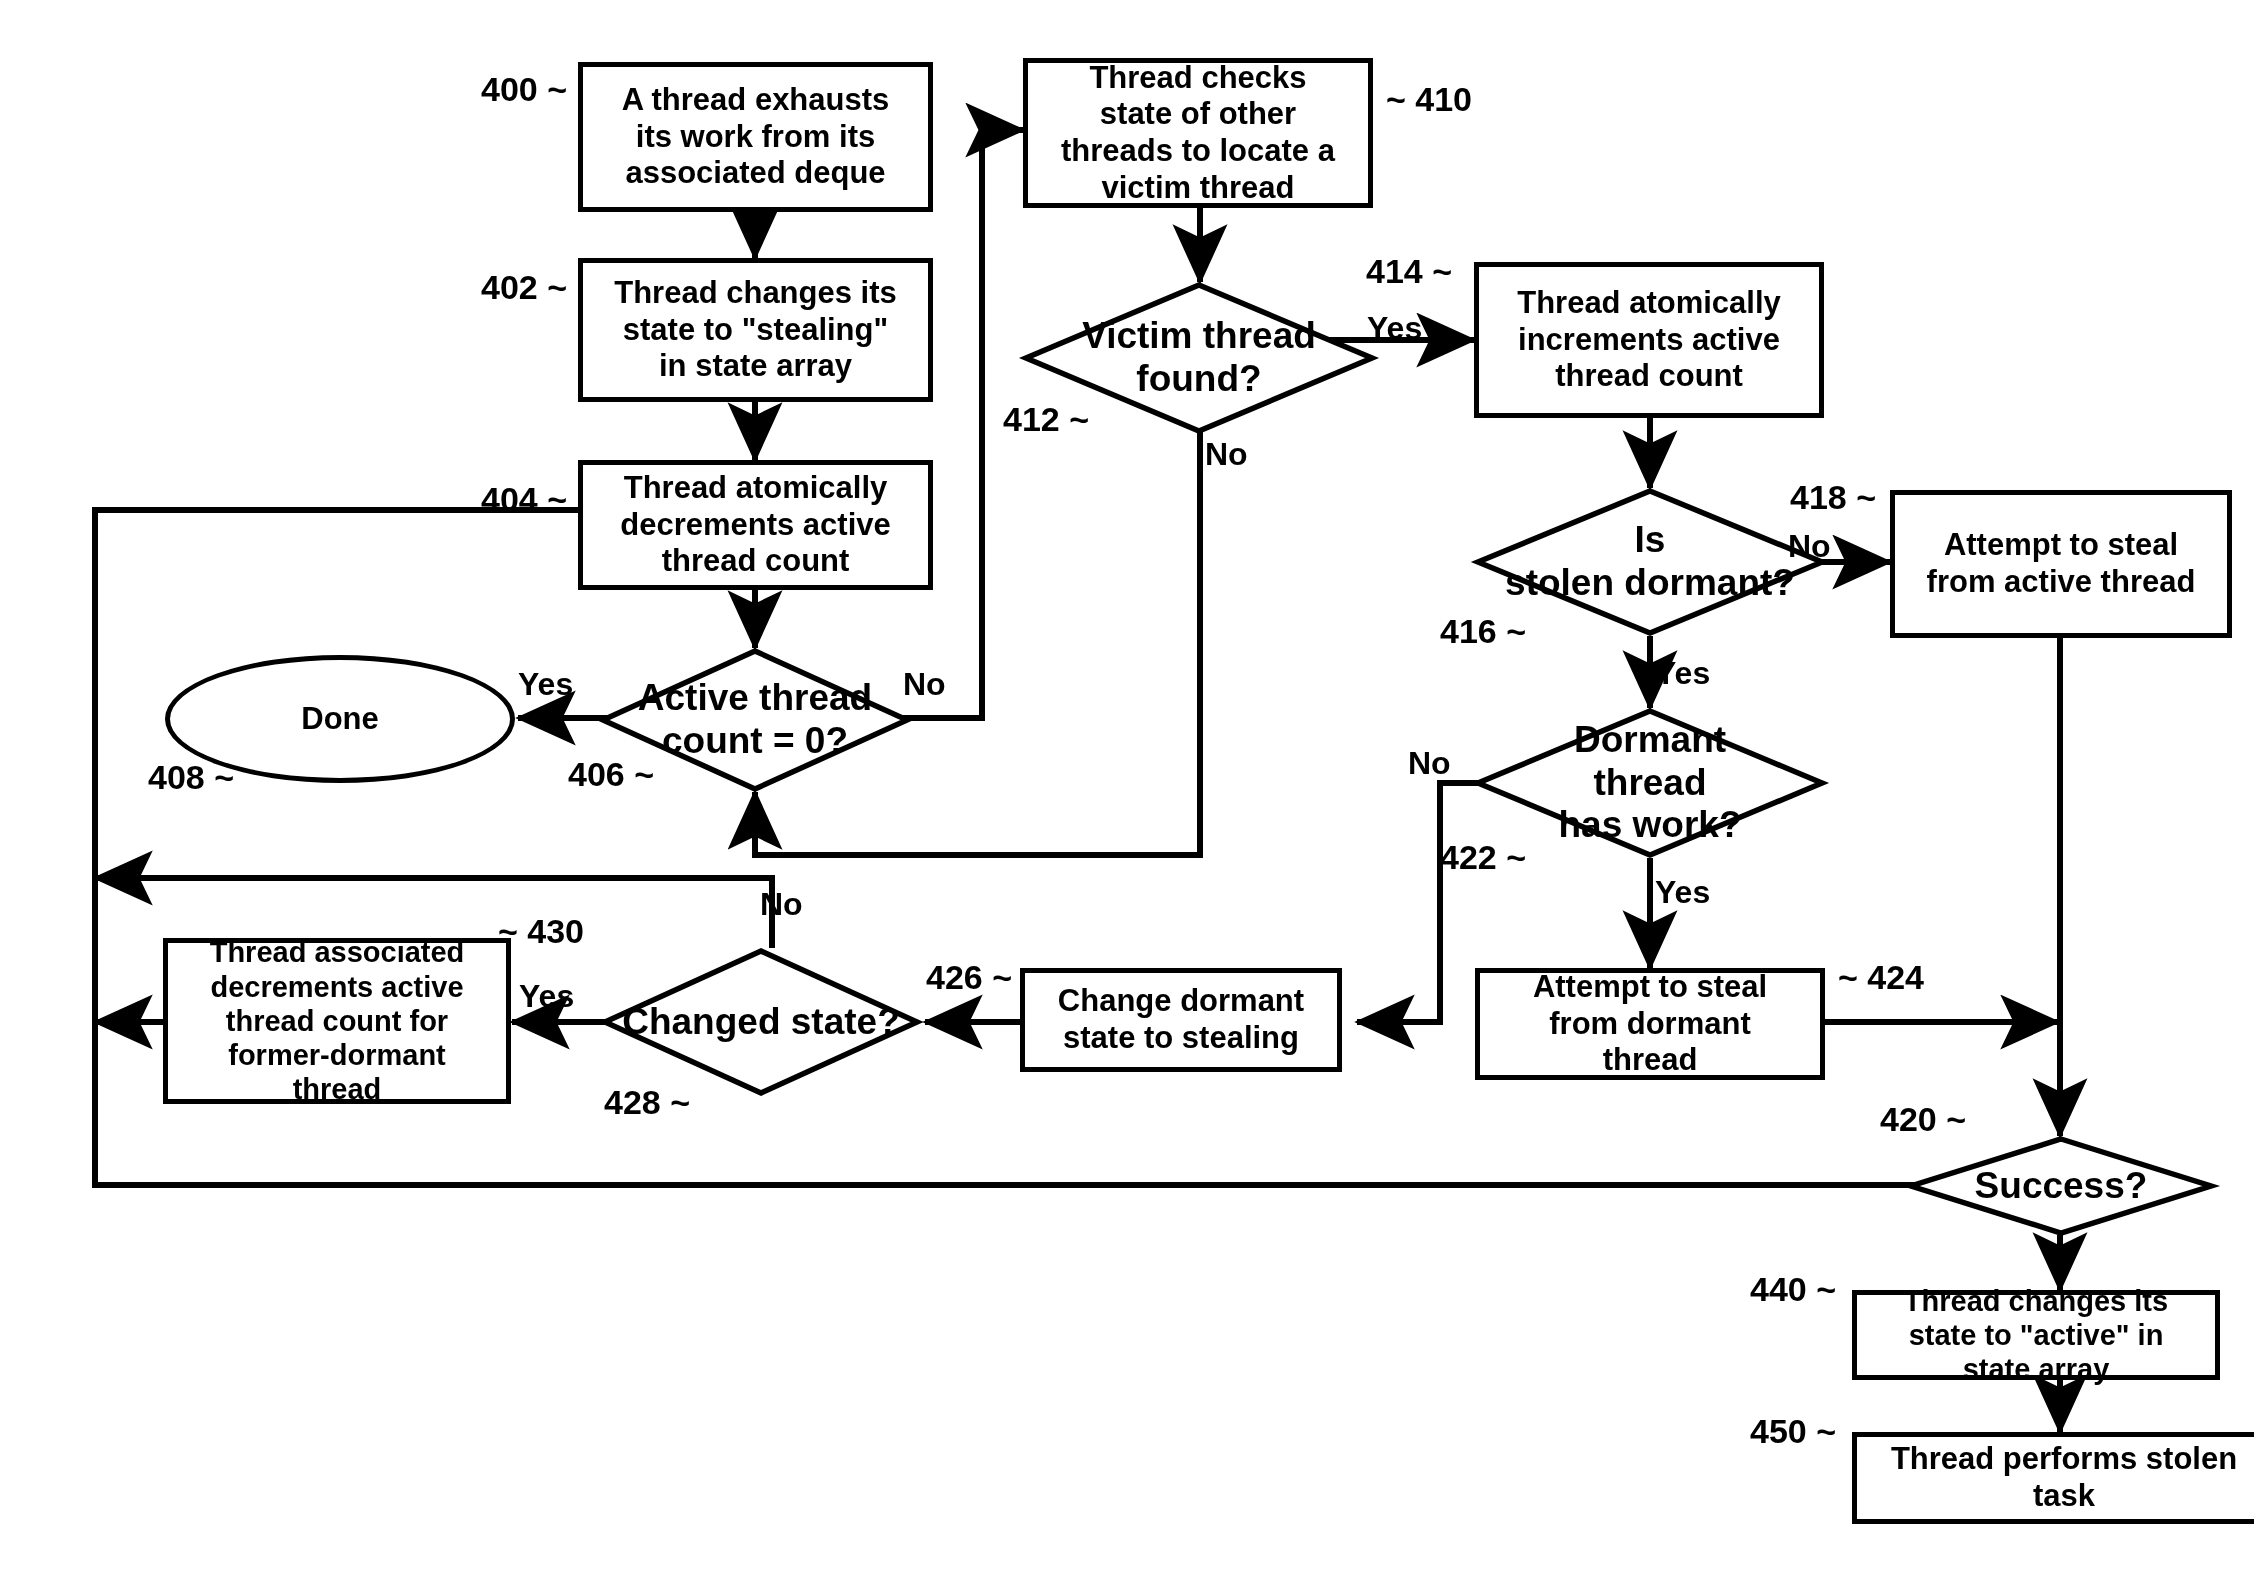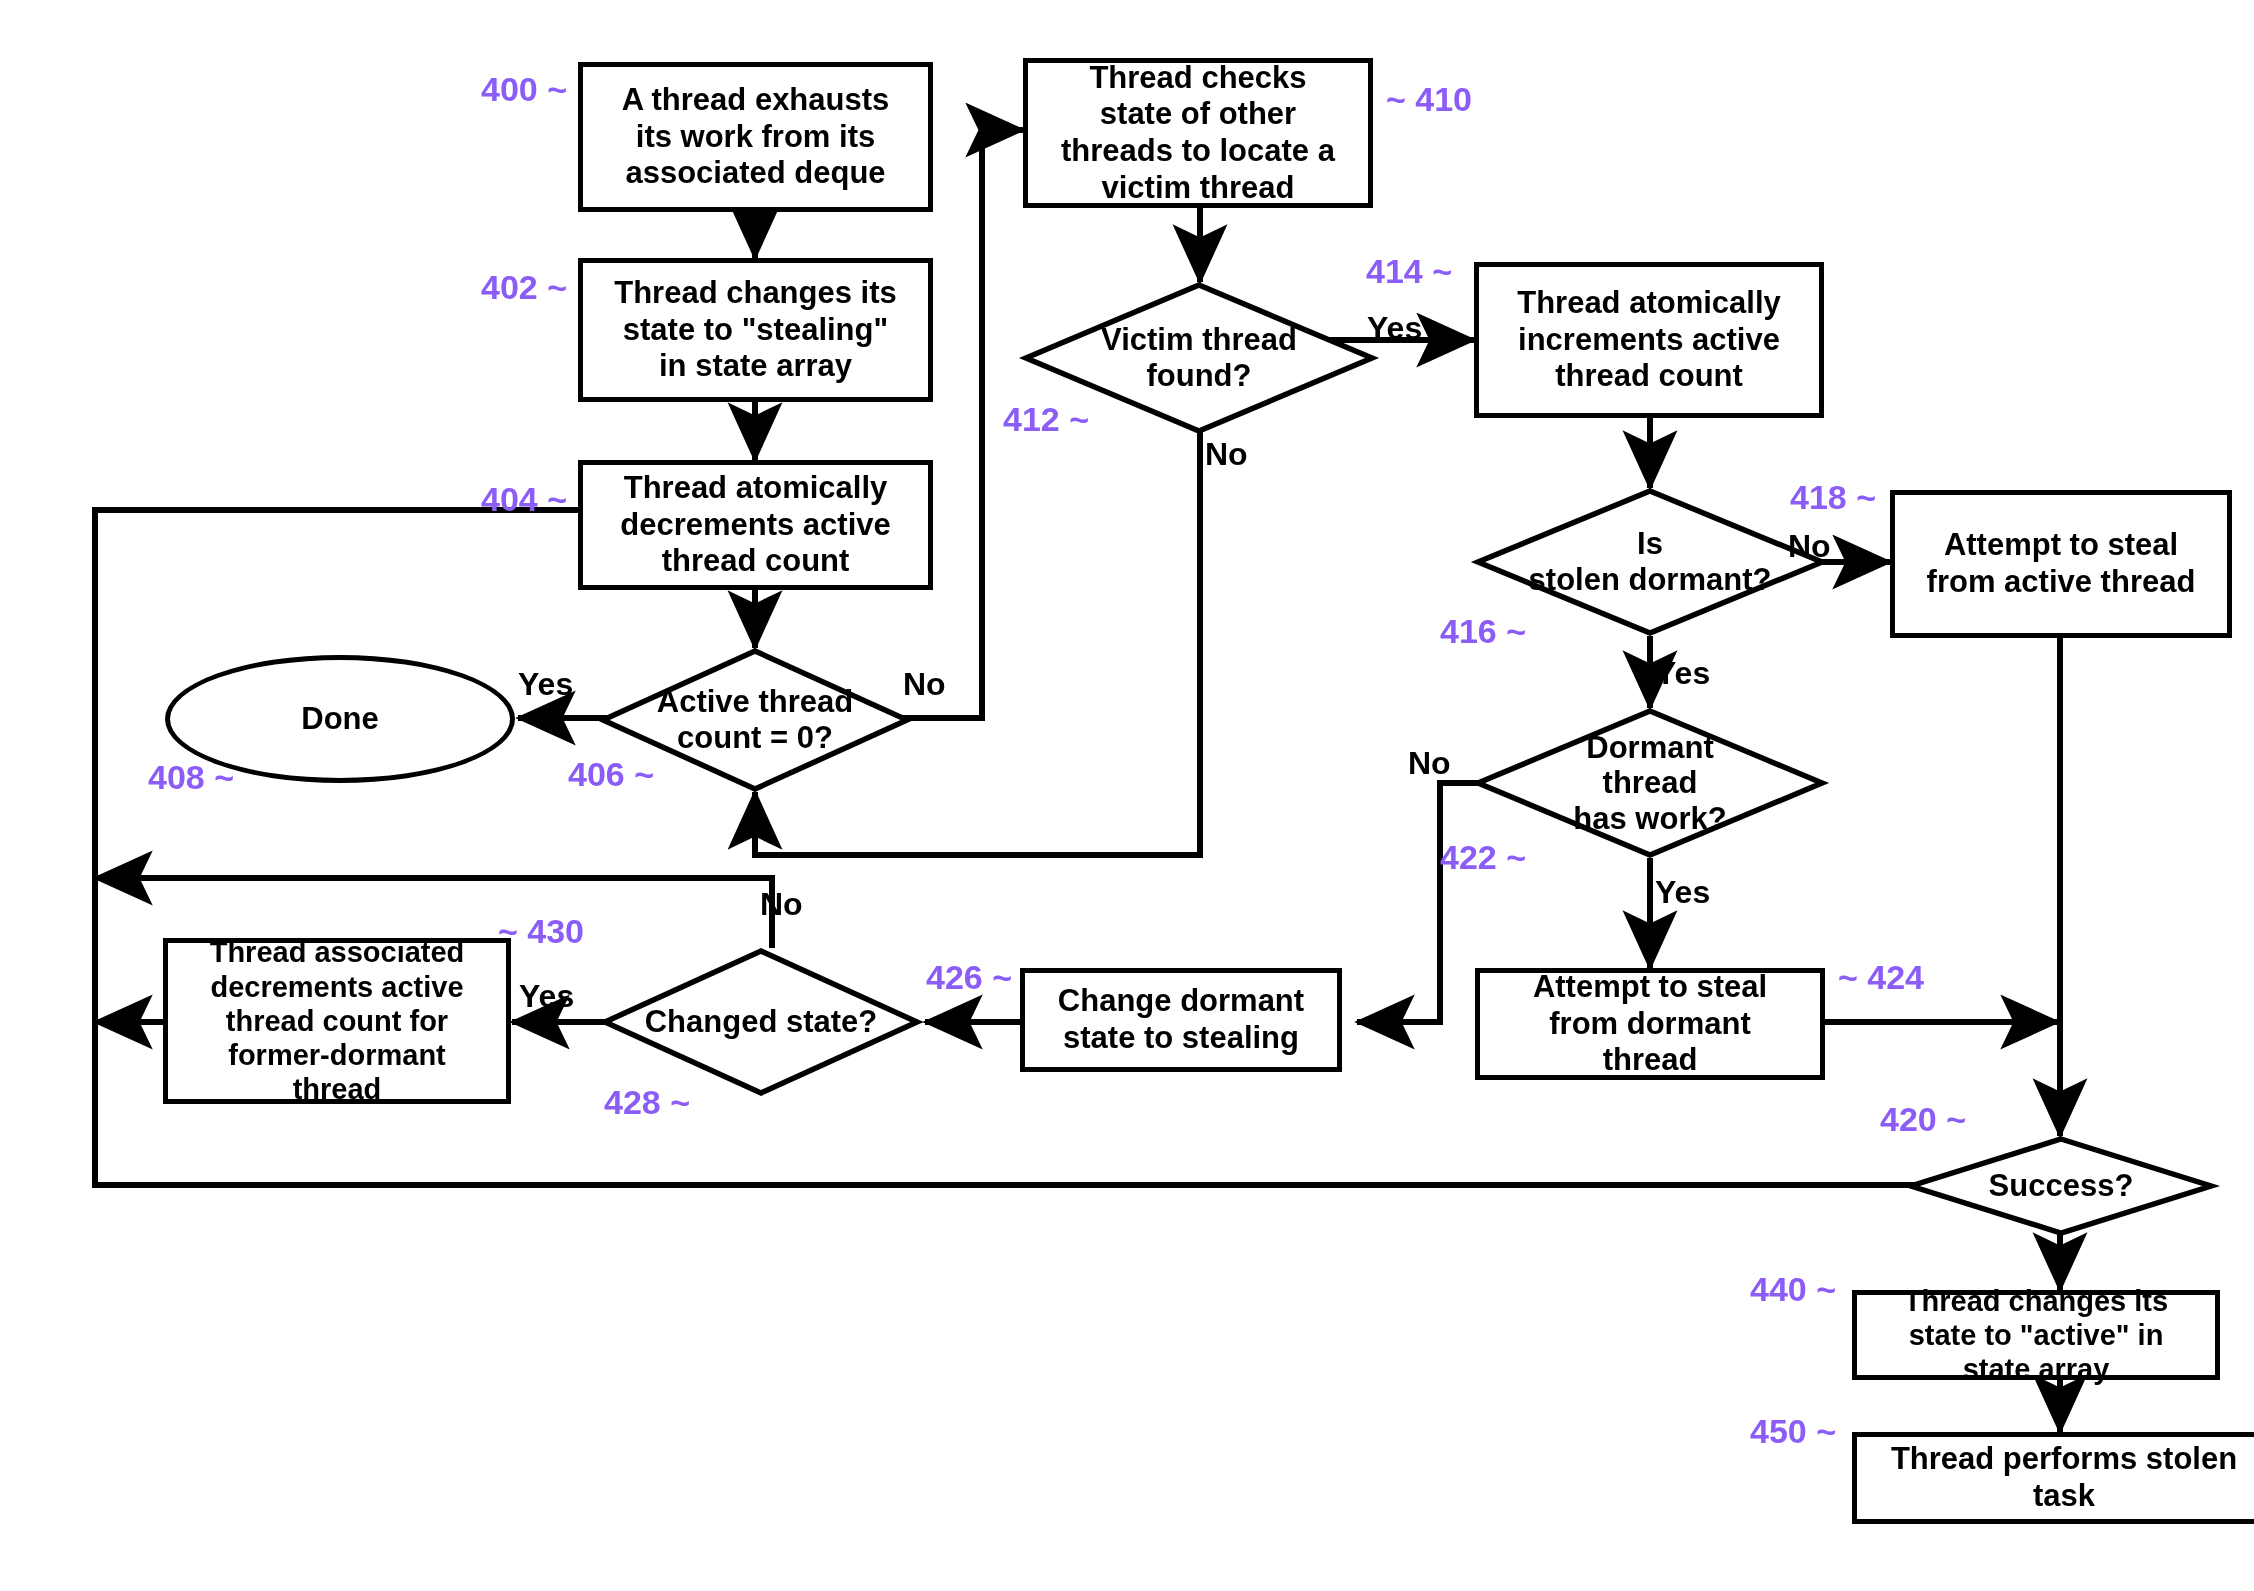--- a/index.html
+++ b/index.html
@@ -63,31 +63,31 @@
   .diamond-label {
     position: absolute;
     left: 0;
     top: 0;
     width: 100%;
     height: 100%;
     display: flex;
     align-items: center;
     justify-content: center;
     text-align: center;
-    font-size: 31px;
+    font-size: 37px;
     font-weight: bold;
     color: #000;
     line-height: 1.15;
     white-space: pre-line;
   }
   .ref {
     position: absolute;
     font-size: 34px;
     font-weight: bold;
-    color: #8b5cf6;
+    color: #000000;
     white-space: nowrap;
     z-index: 4;
   }
   .edge-label {
     position: absolute;
     font-size: 32px;
     font-weight: bold;
     color: #000;
     background: transparent;
     white-space: nowrap;

